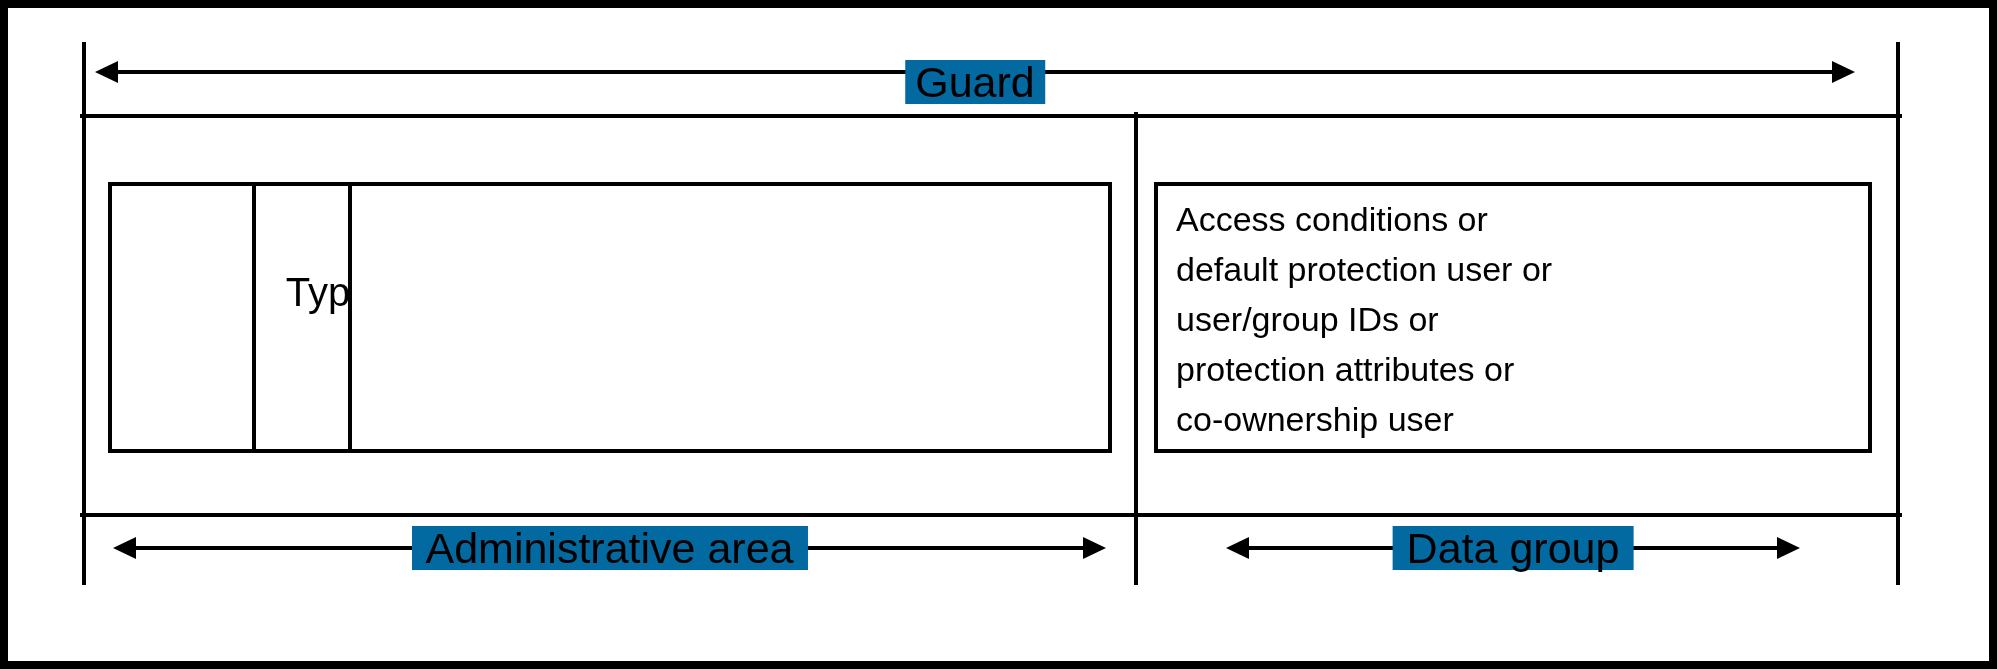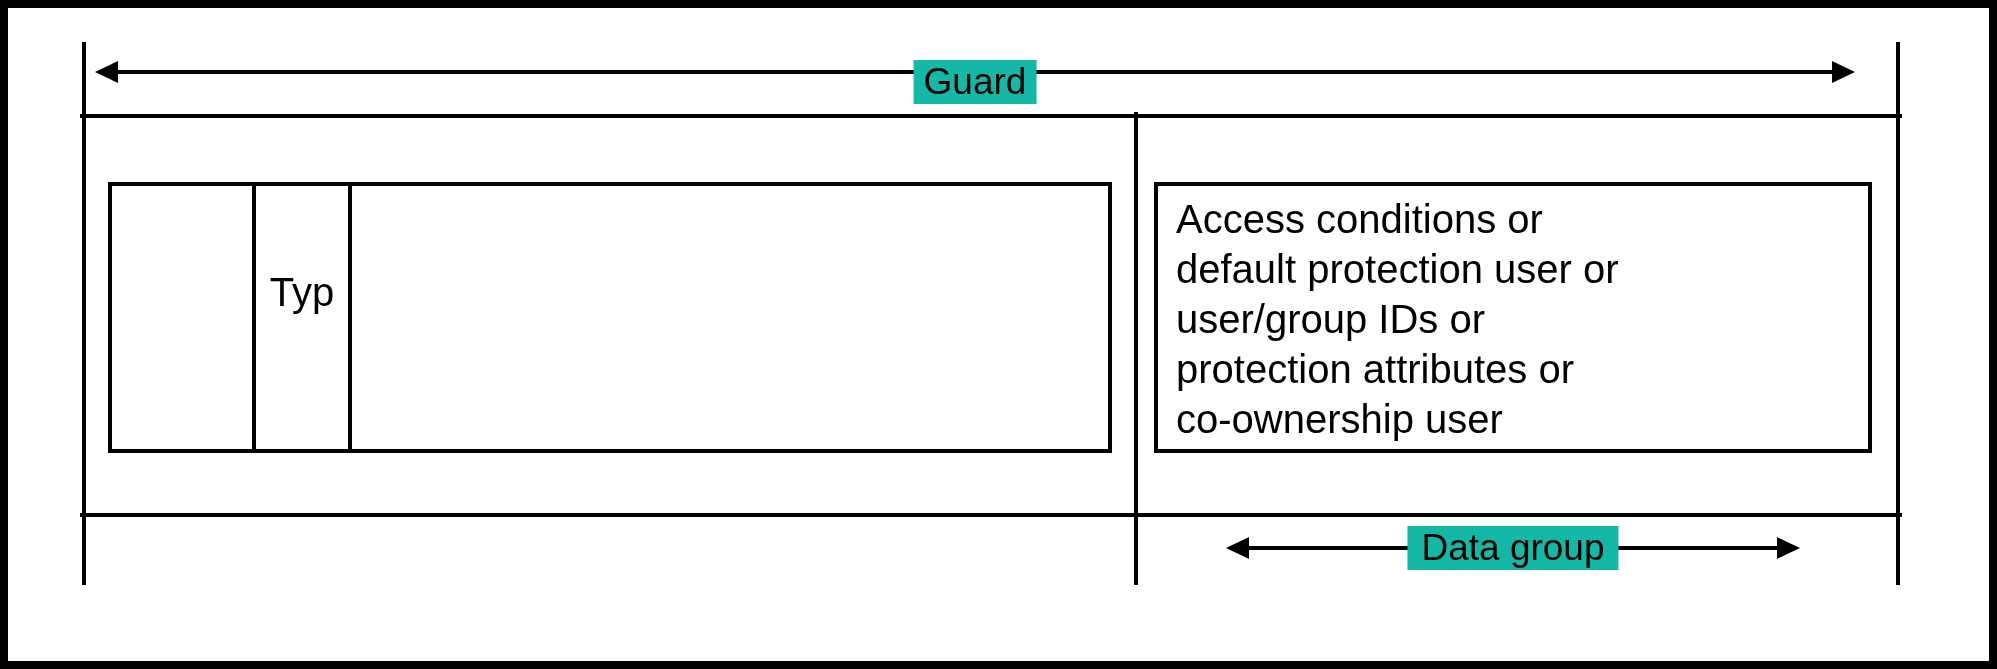--- a/index.html
+++ b/index.html
@@ -47,22 +47,22 @@
   .ah-left  { left: 0;  border-right: 23px solid #000000; }
   .ah-right { right: 0; border-left: 23px solid #000000; }
 
   .arrow-guard { left: 95px;  top: 58px;  width: 1760px; }
   .arrow-admin { left: 113px; top: 534px; width: 993px; }
   .arrow-data  { left: 1226px; top: 534px; width: 574px; }
 
   .arrow-label {
     position: absolute;
     left: 50%;
-    background: #14b8a6;
-    font-size: 37px;
+    background: #0369a1;
+    font-size: 43px;
     line-height: 44px;
     white-space: nowrap;
     padding: 0 14px;
   }
   .arrow-guard .arrow-label {
     top: 2px;
     transform: translateX(-50%);
     padding: 0 10px;
   }
   .arrow-admin .arrow-label,
@@ -76,38 +76,38 @@
     position: absolute;
     left: 108px; top: 182px;
     width: 1004px; height: 271px;
     border: 4px solid #000000;
     background: #ffffff;
   }
   .admin-div1 { position: absolute; left: 140px; top: 0; width: 4px; height: 100%; background: #000000; }
   .admin-div2 { position: absolute; left: 236px; top: 0; width: 4px; height: 100%; background: #000000; }
   .typ-label {
     position: absolute;
-    left: 144px; top: 84px;
+    left: 160px; top: 84px;
     width: 92px;
     text-align: center;
     font-size: 40px;
     line-height: 44px;
   }
 
   
   .data-box {
     position: absolute;
     left: 1154px; top: 182px;
     width: 718px; height: 271px;
     border: 4px solid #000000;
     background: #ffffff;
     padding: 8px 10px 0 18px;
   }
   .data-box .line {
-    font-size: 40px;
+    font-size: 34px;
     line-height: 50px;
     white-space: nowrap;
   }
 </style>
 </head>
 <body>
 
 <div class="canvas">
 
   <div class="outer-border"></div>
@@ -132,20 +132,26 @@
   </div>
 
   <div class="data-box">
     <div class="line">Access conditions or</div>
     <div class="line">default protection user or</div>
     <div class="line">user/group IDs or</div>
     <div class="line">protection attributes or</div>
     <div class="line">co-ownership user</div>
   </div>
 
+  <div class="arrow arrow-admin">
+    <div class="arrow-line"></div>
+    <div class="ah ah-left"></div>
+    <div class="ah ah-right"></div>
+    <div class="arrow-label">Administrative area</div>
+  </div>
 
   <div class="arrow arrow-data">
     <div class="arrow-line"></div>
     <div class="ah ah-left"></div>
     <div class="ah ah-right"></div>
     <div class="arrow-label">Data group</div>
   </div>
 
 </div>
 

